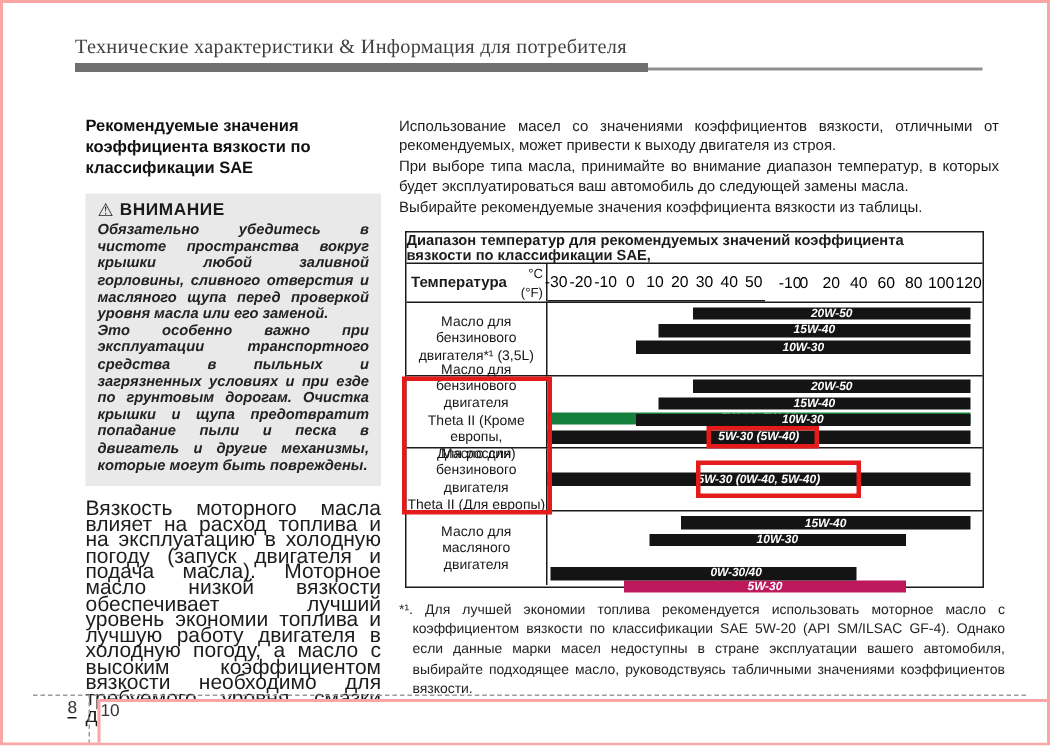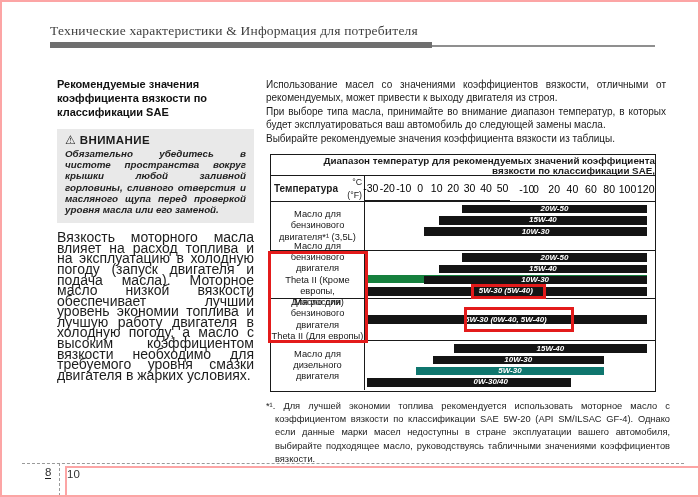--- a/index.html
+++ b/index.html
@@ -41,21 +41,21 @@
   
   .col-right { position: absolute; left: 264px; top: 76px; width: 400px; }
   .col-right p.intro { font-size: 10px; line-height: 13px; text-align: justify; margin-bottom: 1px; color: #1c1c1c; }
   
   .oil-table {
     position: absolute; left: 268px; top: 152px; width: 386px; height: 238px;
     border: 1.5px solid #1a1a1a; background: #fff;
   }
   .t-title {
     height: 21px; border-bottom: 1px solid #1a1a1a;
-    font-size: 9.8px; font-weight: bold; text-align: right; line-height: 10.2px; padding-top: 1px;
+    font-size: 9.8px; font-weight: bold; text-align: left; line-height: 10.2px; padding-top: 1px;
   }
   .t-head { height: 26px; border-bottom: 1px solid #1a1a1a; display: flex; }
   .t-head-label { width: 94px; border-right: 1px solid #1a1a1a; display: flex; align-items: center; }
   .t-temp { font-size: 10px; font-weight: bold; padding-left: 3px; flex: 1; }
   .t-units { width: 22px; display: flex; flex-direction: column; height: 100%; }
   .t-units span { flex: 1; font-size: 8.8px; text-align: right; padding-right: 2px; line-height: 12px; }
   .t-scale { flex: 1; display: flex; flex-direction: row; }
   .scale-row { position: relative; flex: 1; }
   .scale-row.c { border-bottom: 1px solid #1a1a1a; }
   .tick {
@@ -107,20 +107,21 @@
   <div class="hdr-line"></div>
 
   <div class="col-left">
     <h2>Рекомендуемые значения коэффициента вязкости по классификации SAE</h2>
     <div class="warnbox">
       <div class="warn-title-row">
         <span class="warn-icon">⚠</span>
         <span class="warn-title">ВНИМАНИЕ</span>
       </div>
       <p>Обязательно убедитесь в чистоте пространства вокруг крышки любой заливной горловины, сливного отверстия и масляного щупа перед проверкой уровня масла или его заменой.</p>
+      <p>Это особенно важно при эксплуатации транспортного средства в пыльных и загрязненных условиях и при езде по грунтовым дорогам. Очистка крышки и щупа предотвратит попадание пыли и песка в двигатель и другие механизмы, которые могут быть повреждены.</p>
     </div>
     <p class="body-par">Вязкость моторного масла влияет на расход топлива и на эксплуатацию в холодную погоду (запуск двигателя и подача масла). Моторное масло низкой вязкости обеспечивает лучший уровень экономии топлива и лучшую работу двигателя в холодную погоду, а масло с высоким коэффициентом вязкости необходимо для требуемого уровня смазки двигателя в жарких условиях.</p>
   </div>
 
   <div class="col-right">
     <p class="intro">Использование масел со значениями коэффициентов вязкости, отличными от рекомендуемых, может привести к выходу двигателя из строя.</p>
     <p class="intro">При выборе типа масла, принимайте во внимание диапазон температур, в которых будет эксплуатироваться ваш автомобиль до следующей замены масла.</p>
     <p class="intro">Выбирайте рекомендуемые значения коэффициента вязкости из таблицы.</p>
   </div>
 
@@ -232,36 +233,36 @@
             <div class="barwrap">
               <div class="bar" style="left: 0%; width: 97.1591%; background: rgb(20, 20, 20);">
                 <span class="barlbl">5W-30 (0W-40, 5W-40)</span>
               </div>
               <div class="redbox" style="left: 34%; width: 38%; top: -8.5px; height: 25.5px; border: 3.5px solid rgb(227, 27, 27);"></div>
             </div>
           </div>
         </div>
         <div class="sec" style="height: 49px;">
           <div class="sec-label">
-            <div>Масло для дизельного</div>
+            <div>Масло для масляного</div>
             <div>двигателя</div>
           </div>
           <div class="sec-chart">
             <div class="barwrap">
               <div class="bar" style="left: 30.6818%; width: 66.4773%; background: rgb(20, 20, 20);">
                 <span class="barlbl">15W-40</span>
               </div>
             </div>
             <div class="barwrap">
               <div class="bar" style="left: 23.2955%; width: 59.0909%; background: rgb(20, 20, 20);">
                 <span class="barlbl">10W-30</span>
               </div>
             </div>
             <div class="barwrap">
-              <div class="bar" style="left: 17.6136%; width: 64.7727%; background: #0f766e;">
+              <div class="bar" style="left: 17.6136%; width: 64.7727%; background: #be185d; margin-top: 20px;">
                 <span class="barlbl">5W-30</span>
               </div>
             </div>
             <div class="barwrap">
               <div class="bar" style="left: 0.568182%; width: 70.4545%; background: rgb(20, 20, 20); padding-left: 44px;">
                 <span class="barlbl">0W-30/40</span>
               </div>
             </div>
           </div>
         </div>

